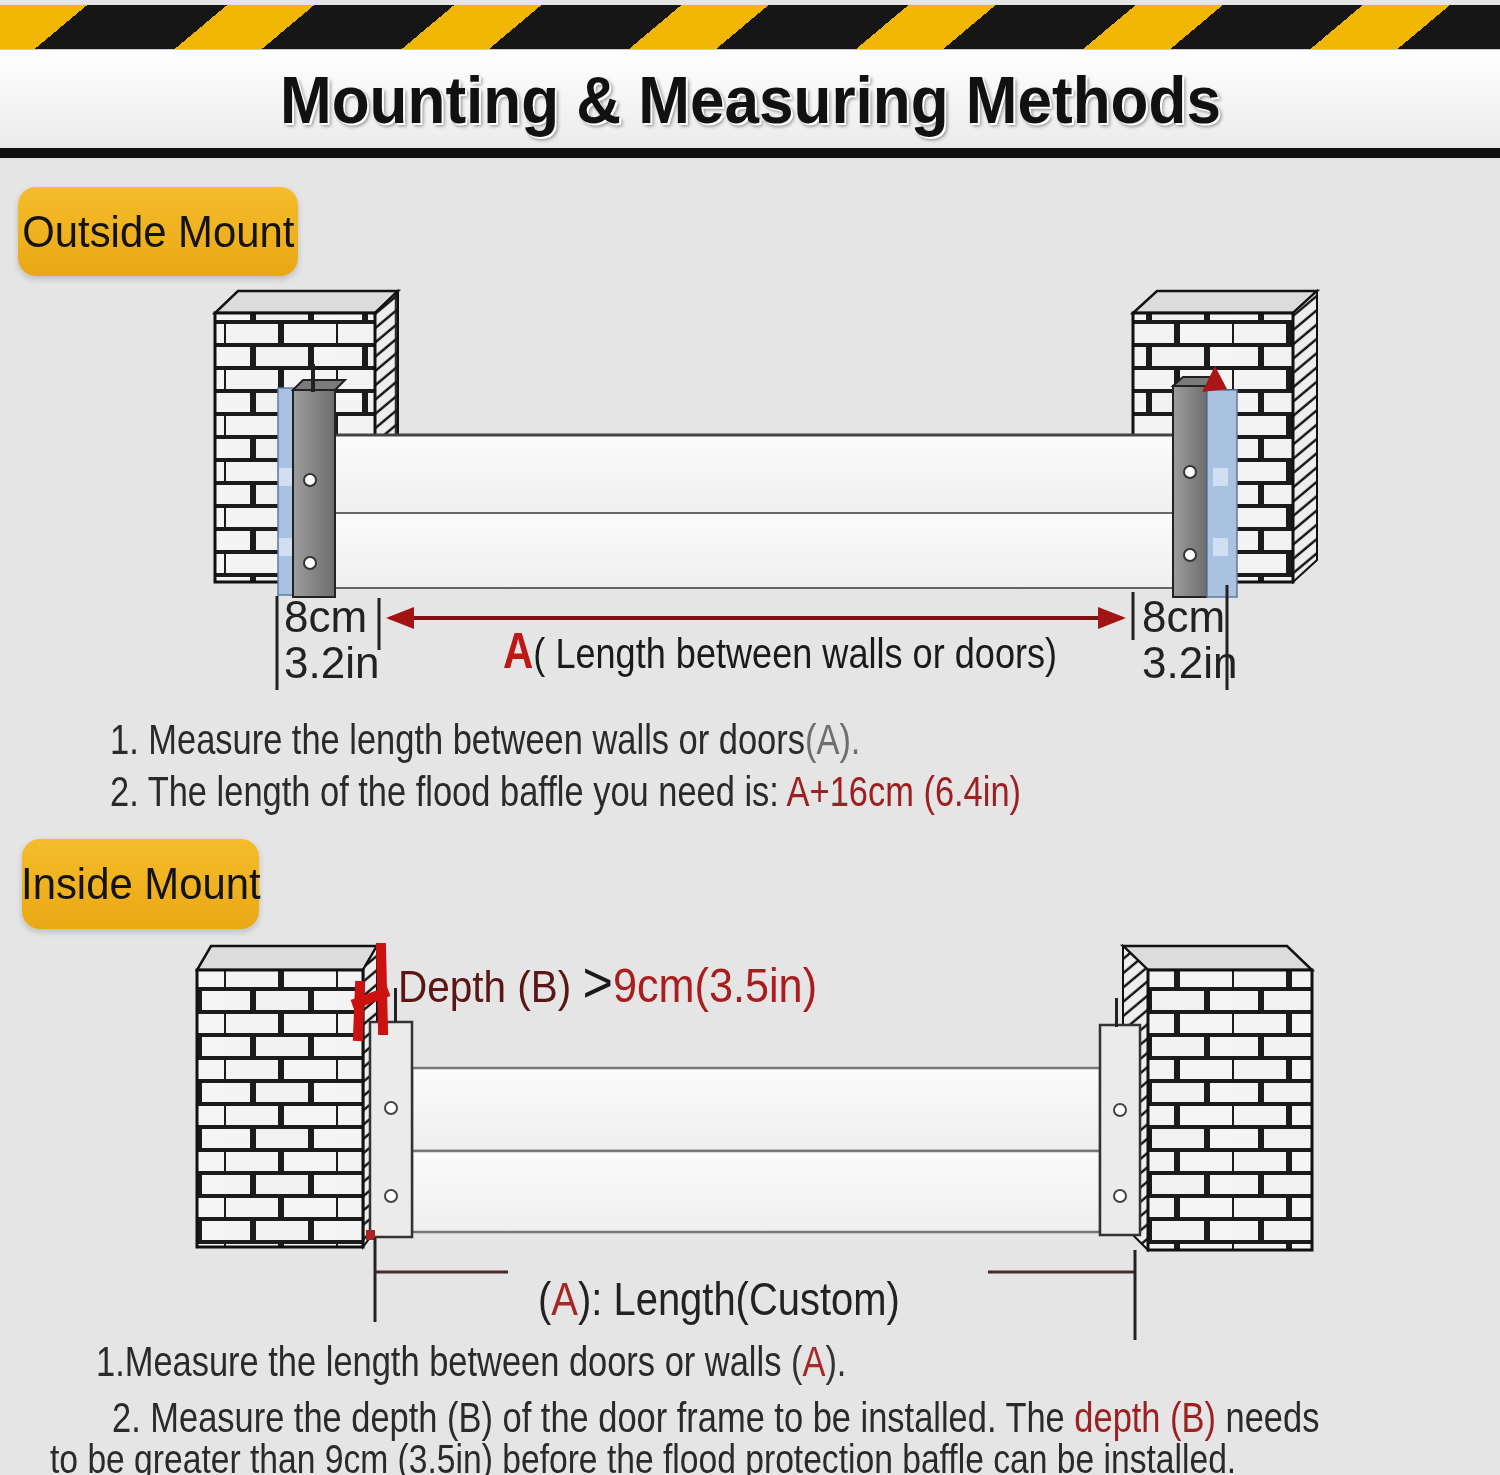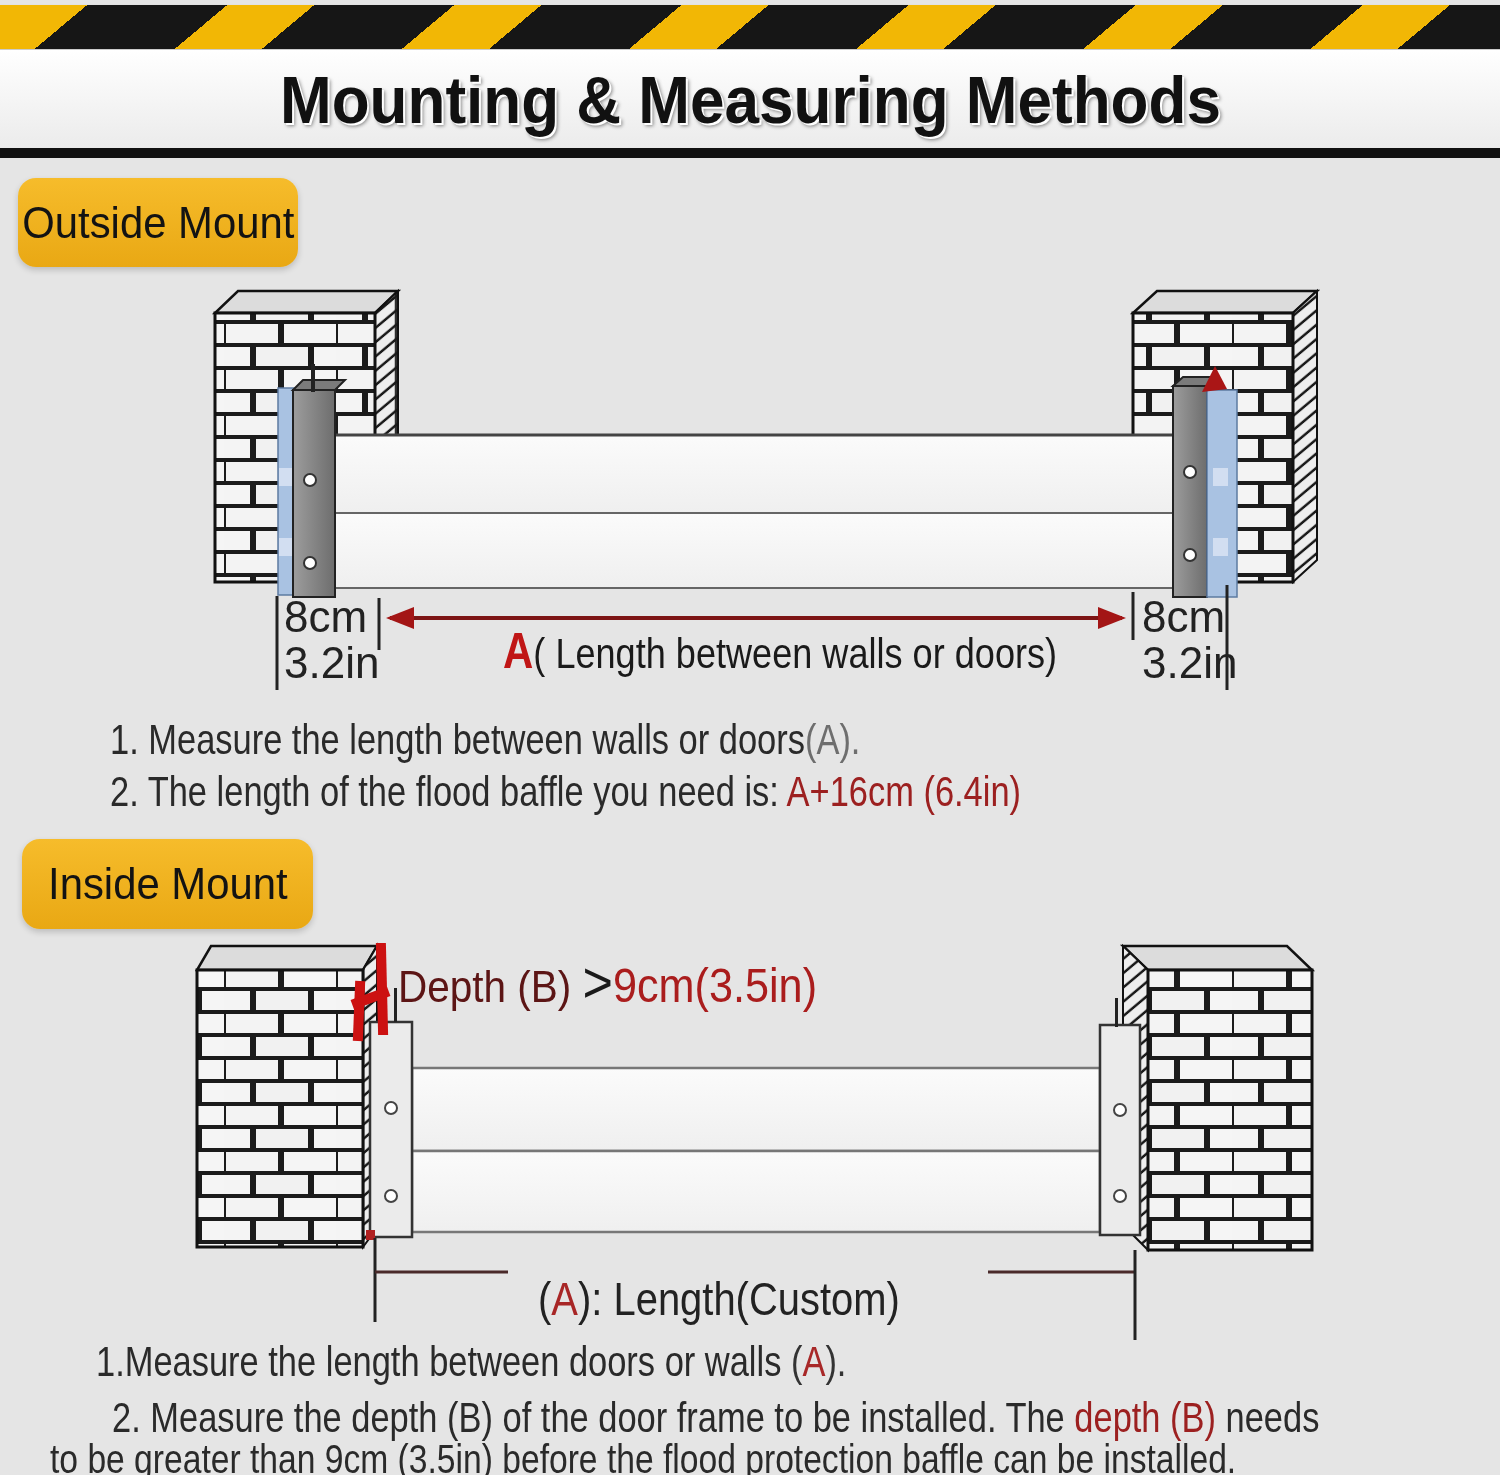--- a/index.html
+++ b/index.html
@@ -17,22 +17,22 @@
   .titleband .t{font-size:66px;font-weight:bold;color:#111;letter-spacing:0px;
                 transform:scaleX(.94);white-space:nowrap;
                 text-shadow:2px 2px 0 #ffffff,3px 3px 4px rgba(0,0,0,.45);}
   .blackbar{position:absolute;left:0;top:148px;width:1500px;height:10px;background:#111;}
 
   
   .badge{position:absolute;background:linear-gradient(#f6bc2b,#e9a814);border-radius:18px;
          display:flex;align-items:center;justify-content:center;color:#131313;
          box-shadow:0 3px 6px rgba(0,0,0,.18);}
   .badge .bt{font-size:45px;transform:scaleX(.93);white-space:nowrap;}
-  .badge.outside{left:18px;top:178px;width:280px;height:89px;}
-  .badge.inside{left:22px;top:839px;width:291px;height:90px;}
+  .badge.outside{left:18px;top:187px;width:280px;height:89px;}
+  .badge.inside{left:22px;top:839px;width:237px;height:90px;}
 
   svg{position:absolute;left:0;overflow:visible;}
   .diag-outside{top:280px;}
   .diag-inside{top:935px;}
 
   
   .step{position:absolute;white-space:nowrap;font-size:42px;color:#2a2a2a;
         transform:scaleX(.82);transform-origin:0 50%;}
   .s-out1{left:110px;top:716px;}
   .s-out2{left:110px;top:768px;}

